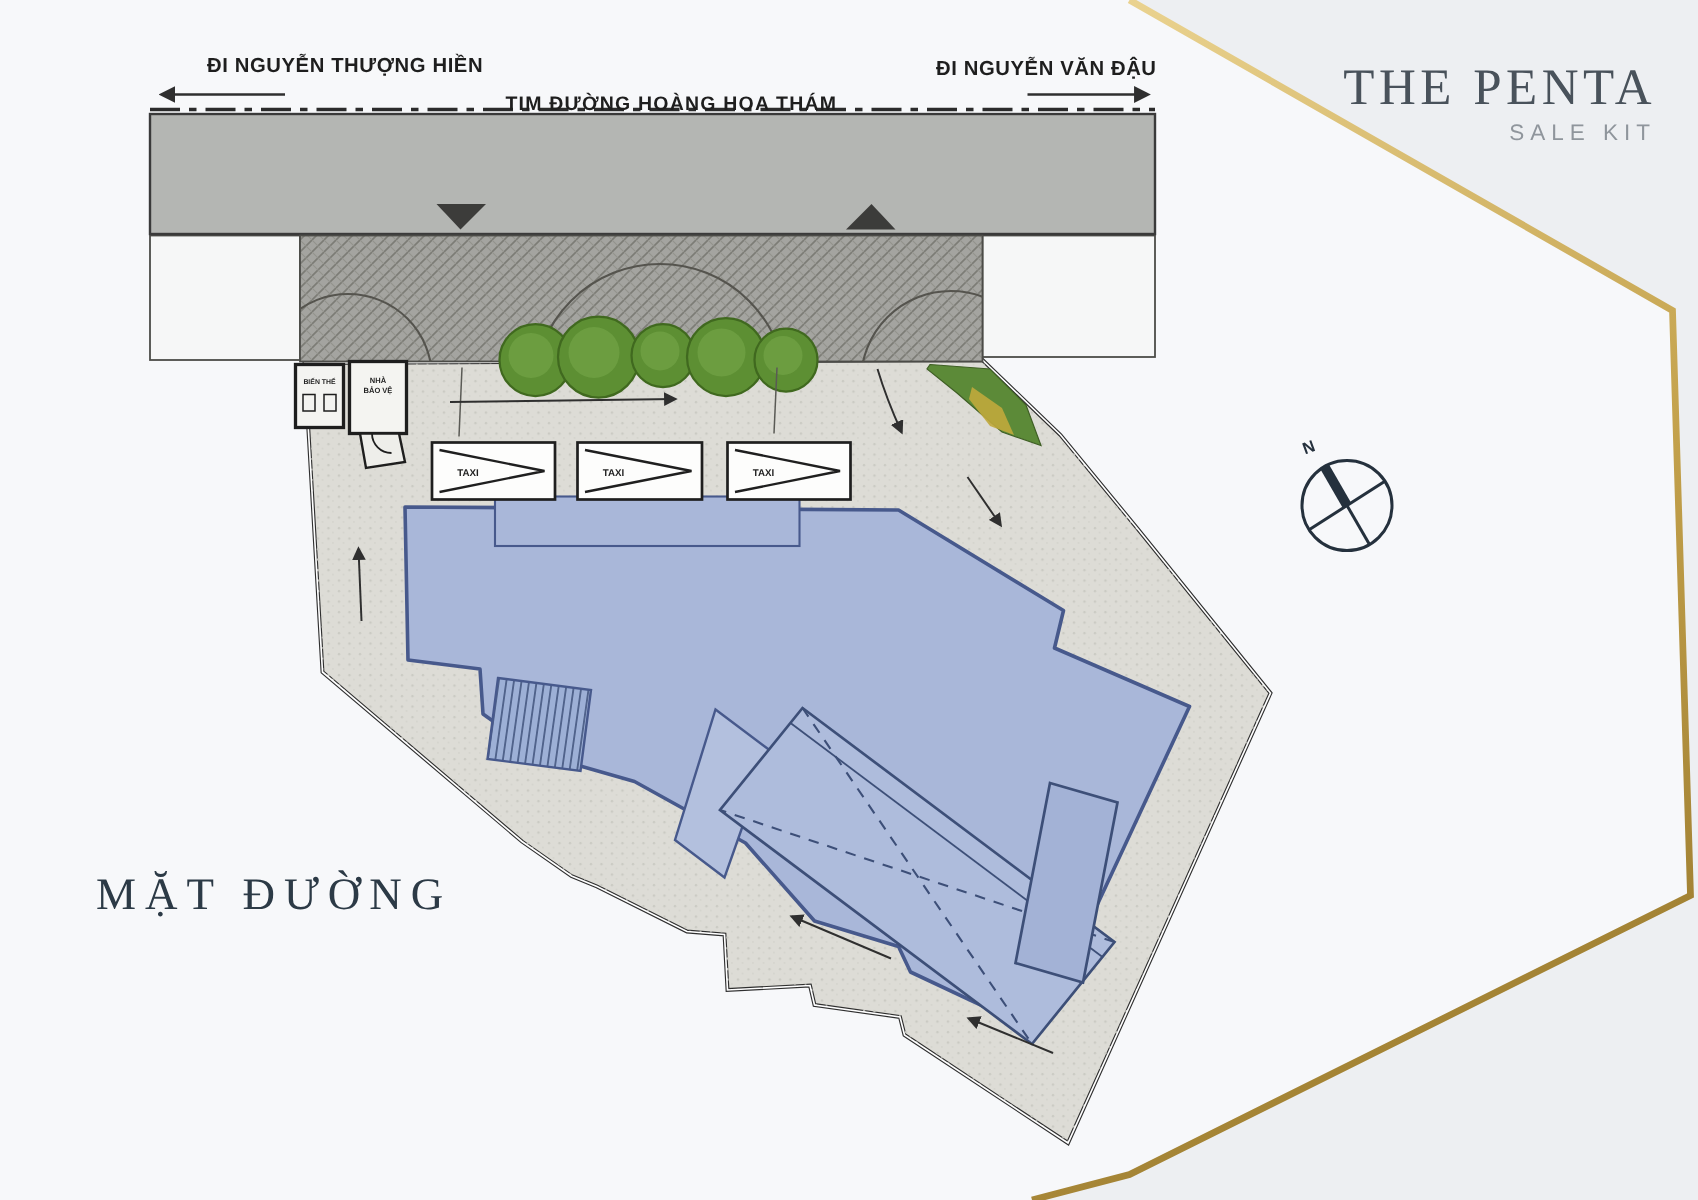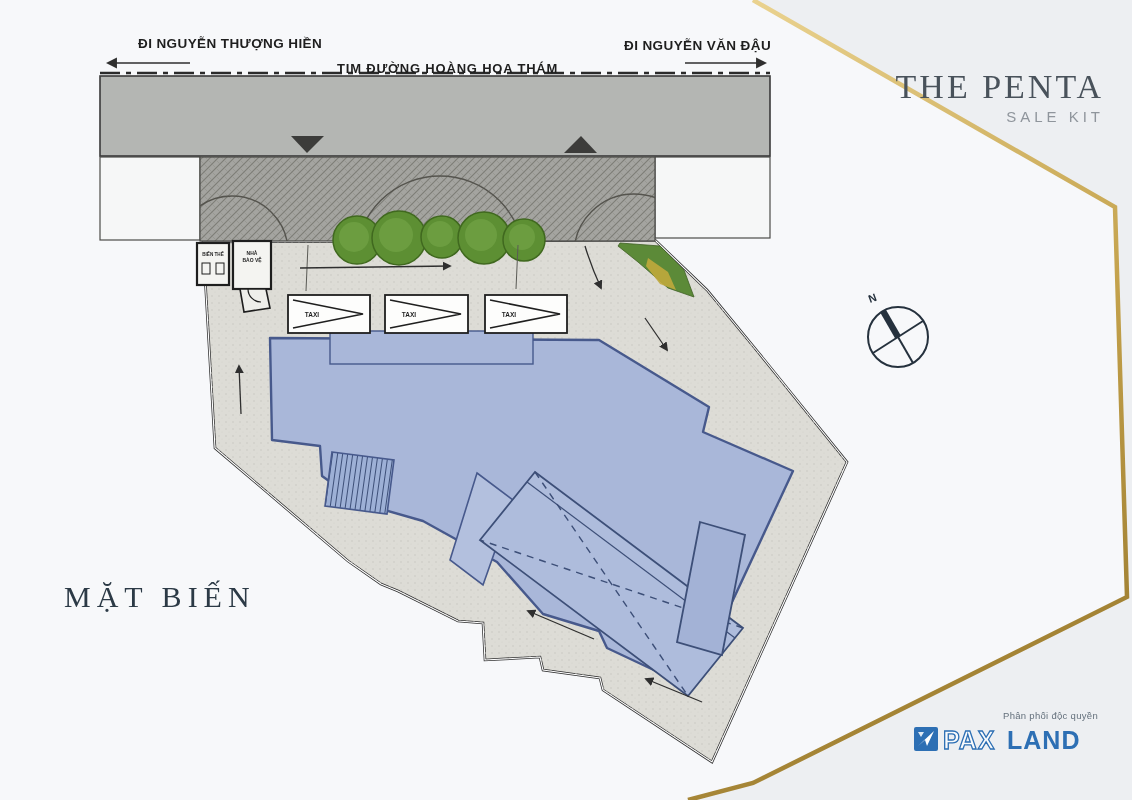--- a/index.html
+++ b/index.html
@@ -2,21 +2,21 @@
 <html style="--gold: #c3a14b; --blue-fill: #a9b7d9; --blue-stroke: #47598c; --road: #b4b6b3; --ink: #2c3a46; --brand-blue: #2d6fb4;"><head>
 <meta charset="utf-8">
 <style>
   html,body{margin:0;padding:0;}
   .page{position:relative;width:1132px;height:800px;background:#edeff2;overflow:hidden;
         font-family:"Liberation Sans",sans-serif;}
   .page svg text{font-family:"Liberation Sans",sans-serif;}
   .abs{position:absolute;}
   .road-label{color:#1e1e1e;font-size:13.5px;font-weight:700;letter-spacing:.4px;white-space:nowrap;}
   .road-label.center{font-size:13px;letter-spacing:.8px;margin-top:12px;}
-  .brand{position:absolute;right:28px;top:40px;text-align:right;margin-top:28px;}
+  .brand{position:absolute;right:28px;top:40px;text-align:right;}
   .brand .title{font-family:"Liberation Serif",serif;font-size:34px;letter-spacing:3px;color:#49525b;white-space:nowrap;}
   .brand .subtitle{font-size:15px;letter-spacing:4px;color:#8f959c;margin-top:2px;}
   .plan-title{position:absolute;left:64px;top:580px;color:var(--ink,#2c3a46);}
   .plan-title .l1{font-family:"Liberation Serif",serif;font-size:30px;letter-spacing:6px;}
   .plan-title .l2{font-family:"Liberation Serif",serif;font-size:49px;letter-spacing:3px;margin-top:6px;}
   .footer{position:absolute;right:30px;top:710px;text-align:right;}
   .footer .note{font-size:9.5px;color:#64707c;letter-spacing:.3px;margin-bottom:1px;margin-right:4px;}
 </style>
 </head>
 <body>
@@ -181,29 +181,17 @@
   <div class="abs road-label" style="left:103px;top:36px;padding-left:35px;">ĐI NGUYỄN THƯỢNG HIỀN</div>
   <div class="abs road-label center" style="left:337px;top:49px;">TIM ĐƯỜNG HOÀNG HOA THÁM</div>
   <div class="abs road-label" style="left:624px;top:38px;">ĐI NGUYỄN VĂN ĐẬU</div>
 
   <div class="brand">
     <div class="title">THE PENTA</div>
     <div class="subtitle">SALE KIT</div>
   </div>
 
   <div class="plan-title">
-    <div class="l1">MẶT BIẾN</div>
+    <div class="l1">MẶT ĐƯỜNG</div>
   </div>
 
-  <div class="footer">
-    <div class="note">Phân phối độc quyền</div>
-    <svg width="190" height="32" viewBox="0 0 190 32">
-      <g>
-        <rect x="2" y="5" width="24" height="24" rx="2" style="fill:var(--brand-blue,#2d6fb4)"></rect>
-        <polygon points="6,24 22,9 15,24 13,18" fill="#ffffff"></polygon>
-        <polygon points="6,10 12,10 9,15" fill="#ffffff" opacity="0.85"></polygon>
-      </g>
-      <text x="31" y="27" font-size="25" font-weight="bold" letter-spacing="1" fill="#fafbfc" style="stroke:var(--brand-blue,#2d6fb4)" stroke-width="1.3">PAX</text>
-      <text x="95" y="27" font-size="25" font-weight="bold" letter-spacing="1" style="fill:var(--brand-blue,#2d6fb4)">LAND</text>
-    </svg>
-  </div>
 
 </div>
 
 </body></html>

